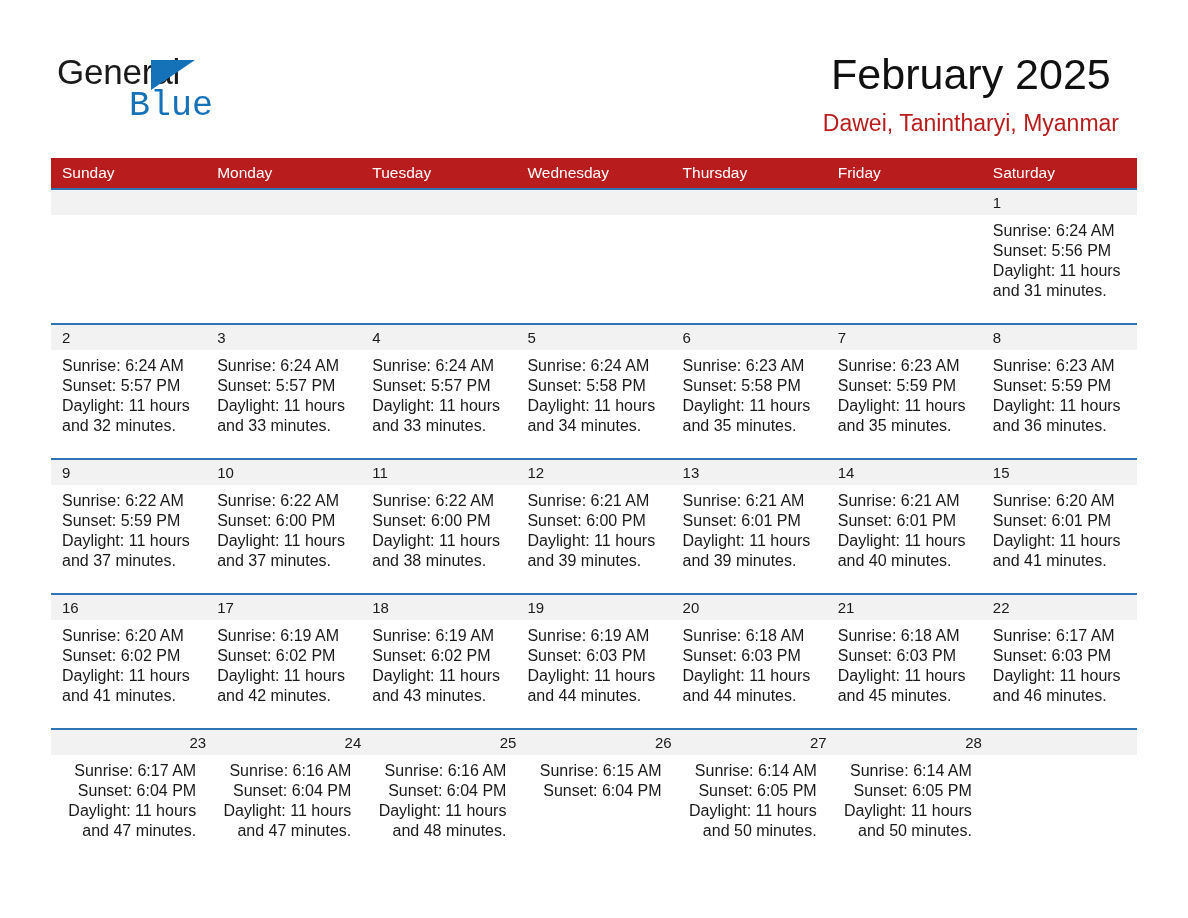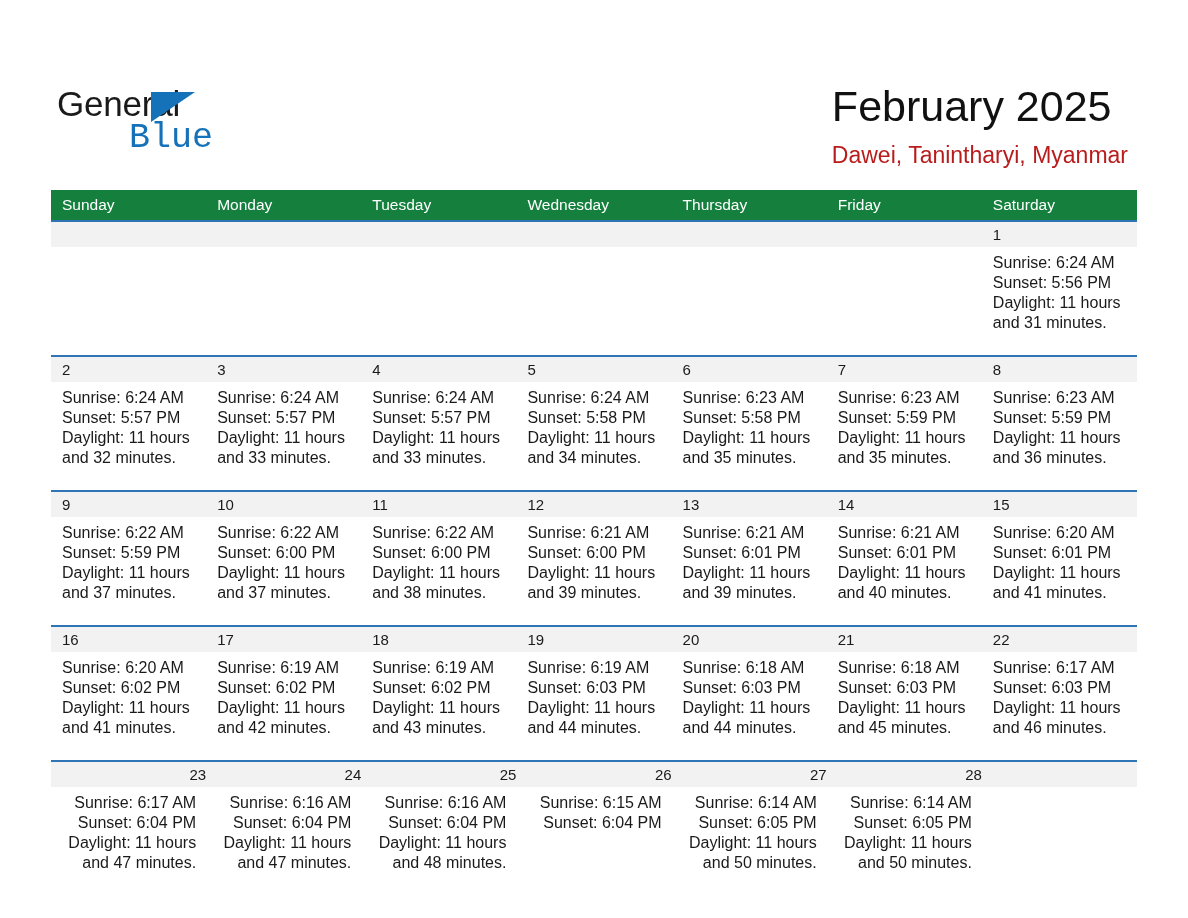--- a/index.html
+++ b/index.html
@@ -12,21 +12,20 @@
     height: 918px;
     font-family: "Liberation Sans", sans-serif;
     color: #000000;
     overflow: hidden;
   }
   .page {
     position: relative;
     width: 1188px;
     height: 876px;
     box-sizing: border-box;
-    margin-top: 32px;
   }
 
   
   .header {
     position: absolute;
     left: 0;
     top: 0;
     width: 1188px;
     height: 158px;
   }
@@ -63,23 +62,23 @@
     top: 34px;
     font-size: 35px;
     line-height: 40px;
     color: #1672b8;
     font-family: Liberation Mono, monospace;
     white-space: nowrap;
   }
 
   .title-block {
     position: absolute;
-    right: 60px;
+    right: 69px;
     top: 48px;
-    text-align: left;
+    text-align: center;
   }
   .cal-title {
     font-size: 43px;
     line-height: 52px;
     font-weight: normal;
     color: #111111;
     margin: 0;
     letter-spacing: 0px;
   }
   .cal-subtitle {
@@ -92,21 +91,21 @@
 
   
   .calendar {
     position: absolute;
     left: 51px;
     top: 158px;
     width: 1086px;
   }
   .cal-head {
     display: flex;
-    background: #15803d;
+    background: #b91c1c;
     height: 30px;
   }
   .cal-head .hcell {
     flex: 1 1 0;
     color: #ffffff;
     font-size: 15.5px;
     line-height: 30px;
     padding-left: 11px;
     box-sizing: border-box;
     white-space: nowrap;

